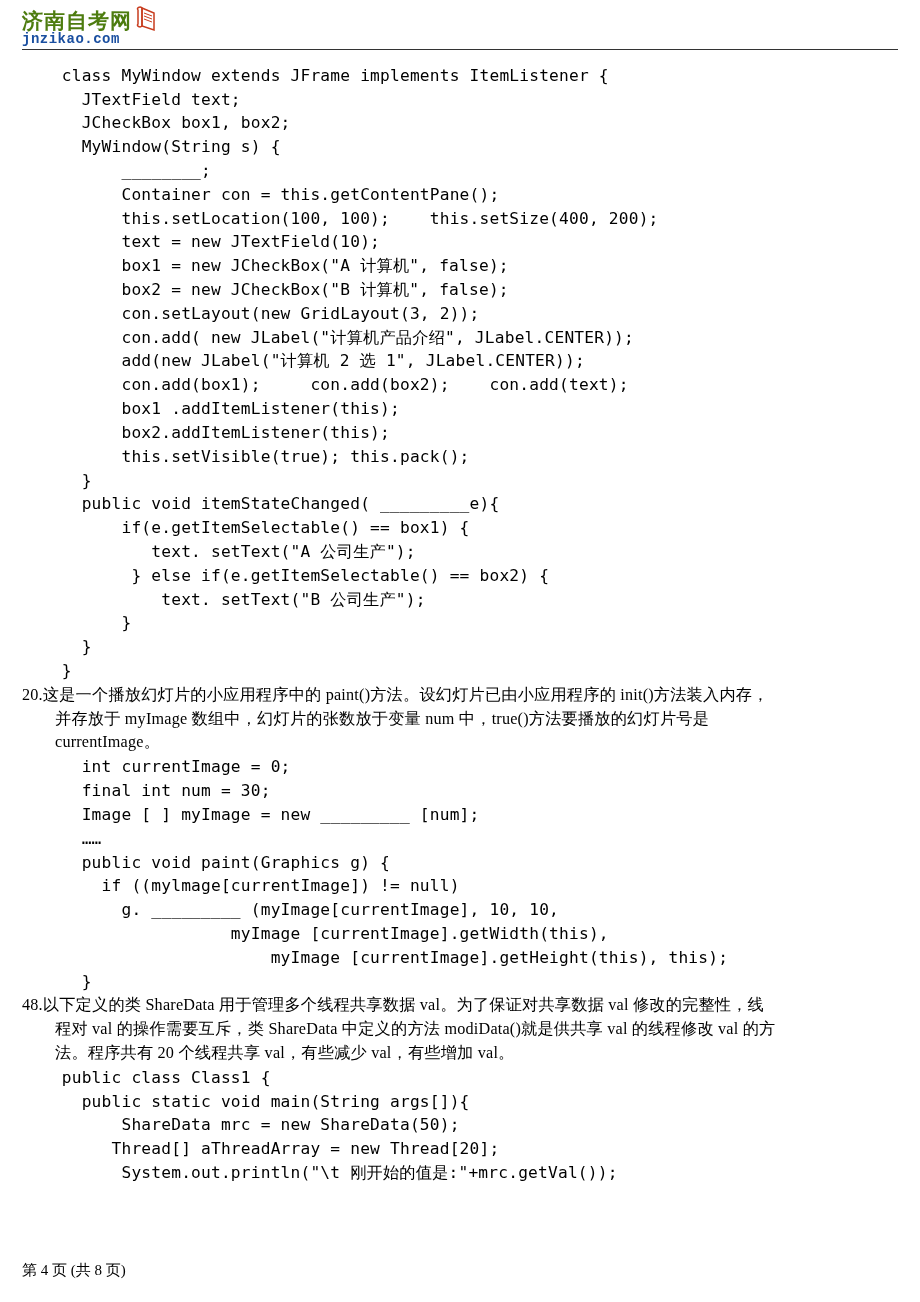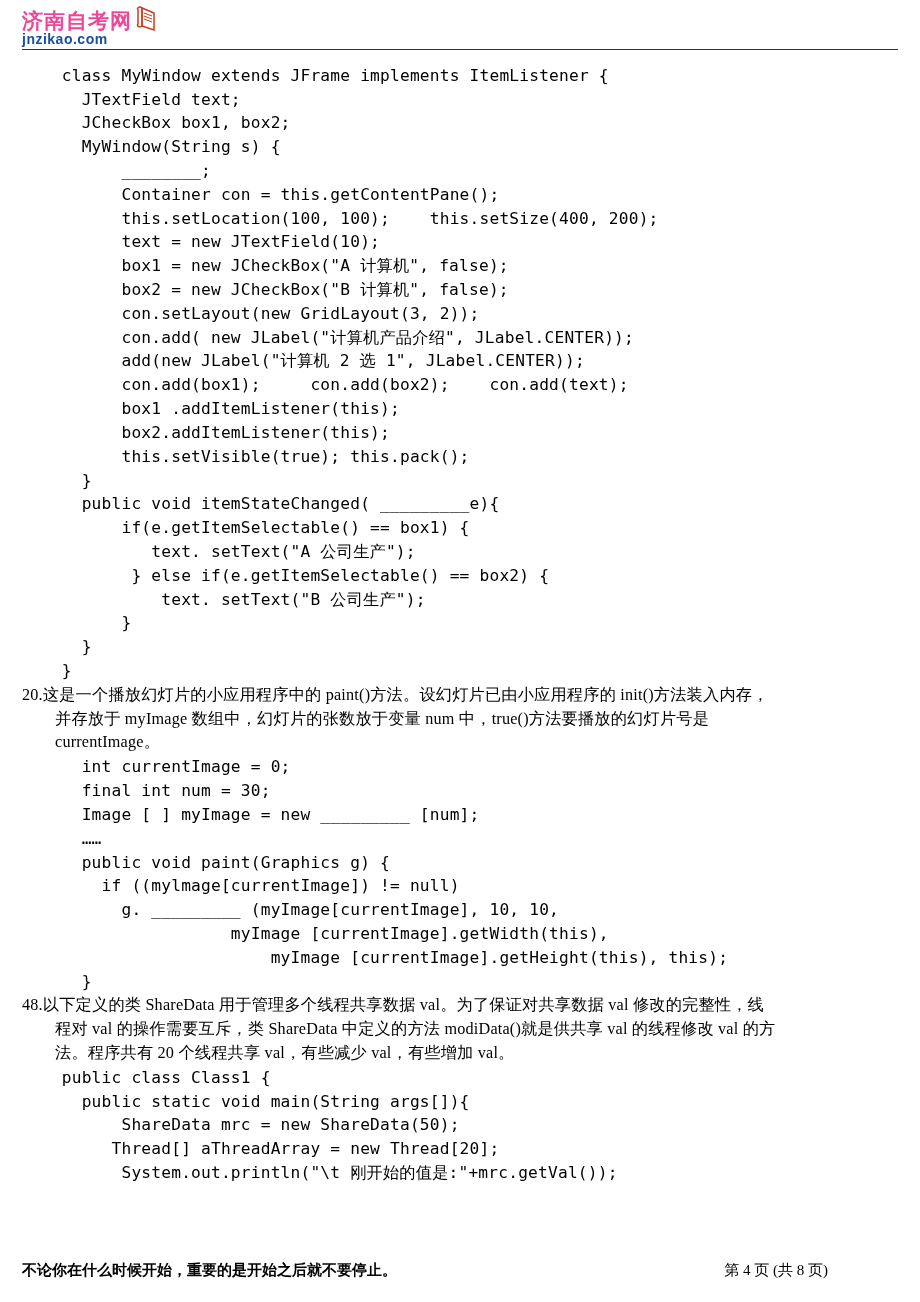--- a/index.html
+++ b/index.html
@@ -25,25 +25,25 @@
     display: flex;
     flex-direction: column;
     line-height: 1.05;
     position: relative;
     padding-right: 30px;
   }
   .logo-cn {
     font-family: "SimHei", "黑体", sans-serif;
     font-size: 21px;
     font-weight: bold;
-    color: #ec4899;
+    color: #4d7c0f;
     letter-spacing: 1px;
   }
   .logo-en {
-    font-family: Liberation Sans, sans-serif;
+    font-family: Liberation Mono, monospace;
     font-size: 14px;
     font-weight: bold;
     color: #1a4fa0;
     letter-spacing: 0.5px;
   }
   .logo-decor {
     position: absolute;
     right: 0;
     top: -6px;
     width: 28px;
@@ -150,15 +150,14 @@
 <div class="para q31-cont">程对 val 的操作需要互斥，类 ShareData 中定义的方法 modiData()就是供共享 val 的线程修改 val 的方</div>
 <div class="para q31-cont">法。程序共有 20 个线程共享 val，有些减少 val，有些增加 val。</div>
 
 <div class="code">    public class Class1 {
       public static void main(String args[]){
           ShareData mrc = new ShareData(50);
          Thread[] aThreadArray = new Thread[20];
           System.out.println("\t 刚开始的值是:"+mrc.getVal());</div>
 
 <div class="footer">
-  <span class="footer-left">不论你在什么时候开始，重要的是开始之后就不要停止。</span>
   <span class="footer-right">第 4 页 (共 8 页)</span>
 </div>
 
 </body></html>

